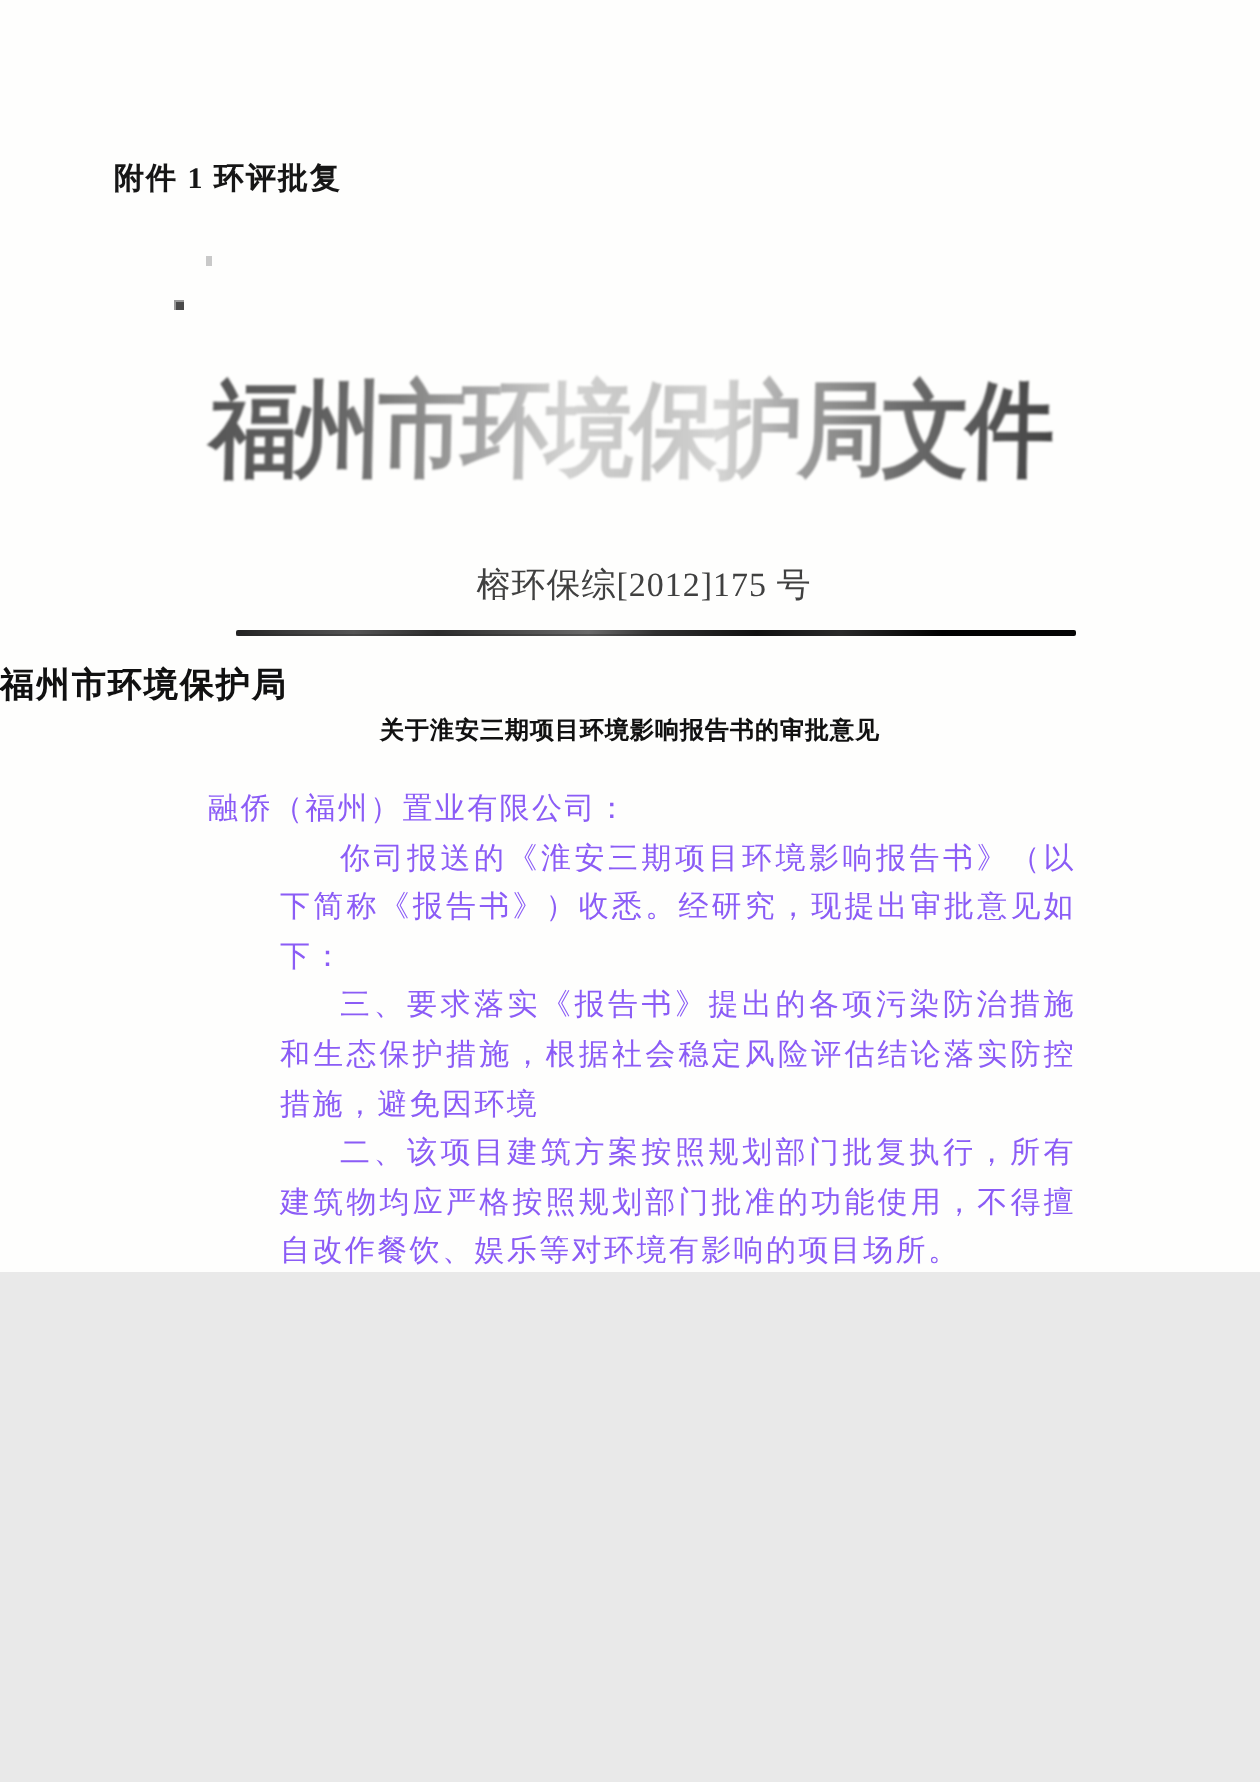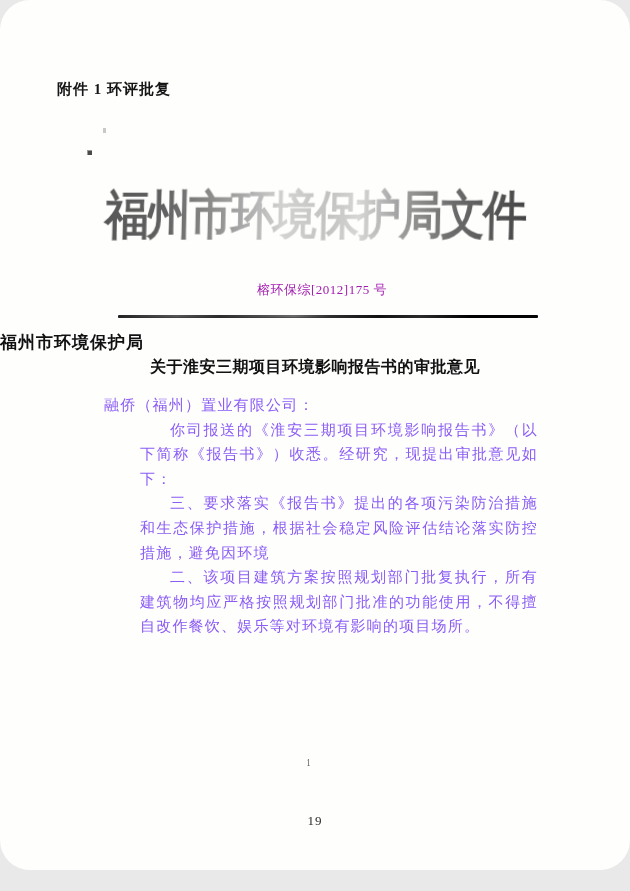--- a/index.html
+++ b/index.html
@@ -1,25 +1,24 @@
 <!DOCTYPE html>
 <html><head>
 <meta charset="utf-8">
 <style>
   html, body { margin: 0; padding: 0; background: #e9e9e9; }
   .page {
     position: relative;
     width: 630px;
-    height: 870px;
+    height: 636px;
     margin: 0 auto;
     background: #fefefd;
     overflow: hidden;
     font-family: "Liberation Serif", "DejaVu Serif", serif;
     color: #1c1c1c;
-    border-radius: 30px;
   }
 
   .attachment-label {
     position: absolute;
     left: 57px;
     top: 80px;
     font-size: 15px;
     font-weight: bold;
     letter-spacing: 1px;
     color: #161616;
@@ -50,23 +49,23 @@
   }
 
   .doc-number {
     position: absolute;
     left: 0;
     top: 281px;
     width: 100%;
     padding-left: 14px;
     box-sizing: border-box;
     text-align: center;
-    font-size: 13px;
+    font-size: 17px;
     letter-spacing: 0.5px;
-    color: #a21caf;
+    color: #404040;
   }
 
   .divider {
     position: absolute;
     left: 118px;
     top: 315px;
     width: 420px;
     height: 3px;
     background:
       linear-gradient(90deg,
@@ -92,21 +91,21 @@
     font-weight: bold;
     letter-spacing: 1px;
     color: #111;
   }
   .title-2 {
     position: absolute;
     left: 0;
     top: 357px;
     width: 100%;
     text-align: center;
-    font-size: 16px;
+    font-size: 12px;
     font-weight: bold;
     letter-spacing: 0.5px;
     color: #111;
   }
 
   .body-text {
     position: absolute;
     left: 104px;
     top: 393px;
     width: 434px;

